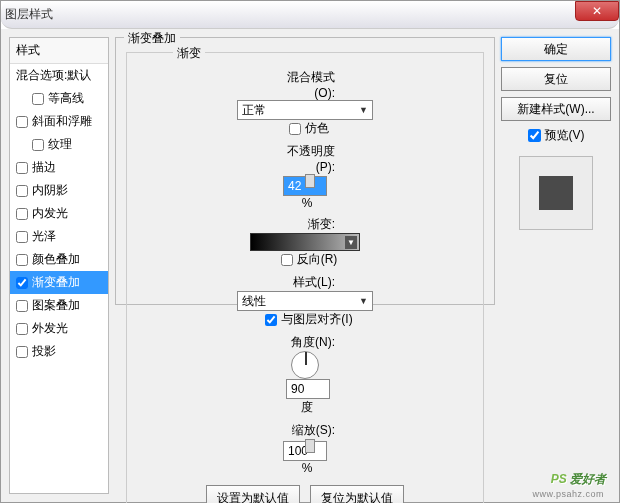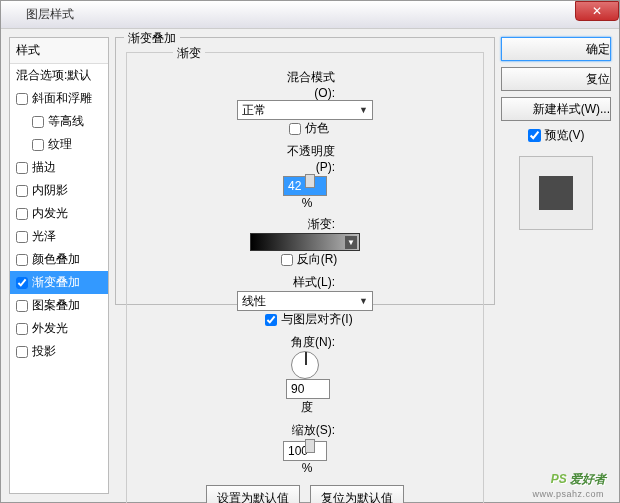--- a/index.html
+++ b/index.html
@@ -1,18 +1,18 @@
 <!DOCTYPE html>
 <html><head>
 <meta charset="utf-8">
 <style>
 * { box-sizing: border-box; margin: 0; padding: 0; font-family: "Microsoft YaHei", SimSun, sans-serif; font-size: 12px; }
 body { background: #f0f0f0; width: 620px; height: 503px; overflow: hidden; }
 .window { width: 620px; height: 503px; background: #fff; border: 1px solid #999; }
-.titlebar { height: 28px; background: linear-gradient(#fff, #e0e0e8); display: flex; align-items: center; padding: 0 25px; border-bottom: 1px solid #ccc; position: relative; }
+.titlebar { height: 28px; background: linear-gradient(#fff, #e0e0e8); display: flex; align-items: center; padding: 0 4px; border-bottom: 1px solid #ccc; position: relative; border-radius: 11px; }
 .titlebar .title { color: #333; }
 .titlebar .closebtn { position: absolute; right: 0; top: 0; width: 44px; height: 20px; background: linear-gradient(#e07070, #c83030); color: #fff; text-align: center; border-radius: 0 0 4px 4px; border: 1px solid #a02020; line-height: 18px; }
 .body { display: flex; height: calc(100% - 28px); padding: 8px; background: #f0f0f0; gap: 6px; }
 .left-panel { width: 100px; border: 1px solid #bbb; background: #fff; }
 .lp-header { padding: 4px 6px; border-bottom: 1px solid #ddd; background: #f8f8f8; }
 .lp-item { padding: 3px 6px; display: flex; align-items: center; gap: 4px; cursor: default; }
 .lp-item.indent { padding-left: 22px; }
 .lp-item.selected { background: #3399ff; color: #fff; }
 .lp-item input[type=checkbox] { width: 12px; height: 12px; }
 .center-panel { flex: 1; }
@@ -33,21 +33,21 @@
 .pct { margin-left: 4px; }
 .chk { display: flex; align-items: center; gap: 4px; margin-left: 8px; }
 .chk input { width: 12px; height: 12px; }
 .gradient-swatch { width: 110px; height: 18px; background: linear-gradient(to right, #000, #bbb); border: 1px solid #333; display: flex; justify-content: flex-end; align-items: center; padding-right: 2px; }
 .gradient-swatch .arrow { font-size: 8px; color: #fff; background: #555; padding: 2px; }
 .angle-dial { width: 28px; height: 28px; border: 1px solid #888; border-radius: 50%; background: #fff; position: relative; }
 .angle-dial::after { content:''; position: absolute; width: 2px; height: 13px; background: #333; left: 13px; top: 0px; transform-origin: bottom; transform: rotate(0deg); }
 .btn-row { display: flex; justify-content: center; gap: 10px; margin-top: 10px; }
 .btn { height: 22px; padding: 12px 10px; background: linear-gradient(#fdfdfd,#e8e8e8); border: 1px solid #888; cursor: default; display: flex; align-items: center; }
 .right-panel { width: 110px; display: flex; flex-direction: column; gap: 6px; }
-.rbtn { height: 24px; background: linear-gradient(#fdfdfd,#e8e8e8); border: 1px solid #888; display: flex; align-items: center; justify-content: flex-end; cursor: default; }
+.rbtn { height: 24px; background: linear-gradient(#fdfdfd,#e8e8e8); border: 1px solid #888; display: flex; align-items: center; justify-content: center; cursor: default; }
 .rbtn.primary { border: 1px solid #3399ff; box-shadow: 0 0 2px #3399ff; }
 .preview-chk { display: flex; align-items: center; justify-content: center; gap: 4px; }
 .preview-box { width: 74px; height: 74px; background: #ececec; border: 1px solid #bbb; margin: 6px auto 0; display: flex; align-items: center; justify-content: center; }
 .preview-inner { width: 34px; height: 34px; background: #4a4a4a; }
 .watermark { position: absolute; bottom: 14px; right: 14px; font-family: Arial; font-style: italic; font-weight: bold; color: #4a8a3a; font-size: 22px; text-shadow: 1px 1px 0 #fff; }
 .watermark span { color: #7ab84a; }
 .watermark-sub { position: absolute; bottom: 4px; right: 16px; font-size: 9px; color: #888; letter-spacing: 0.5px; }
 </style>
 </head>
 <body>
@@ -57,27 +57,27 @@
     <span class="title">图层样式</span>
     <div class="closebtn">✕</div>
   </div>
   <div class="body">
     <div class="left-panel">
       <div class="lp-header">样式</div>
       <div class="lp-item">
           <span>混合选项:默认</span>
         </div>
       <div id="sidebar-items">
+          <div class="lp-item indent">
+            <input type="checkbox" style="">
+            <span>等高线</span>
+          </div>
           <div class="lp-item">
             <input type="checkbox" style="">
             <span>斜面和浮雕</span>
-          </div>
-          <div class="lp-item indent">
-            <input type="checkbox" style="">
-            <span>等高线</span>
           </div>
           <div class="lp-item indent">
             <input type="checkbox" style="">
             <span>纹理</span>
           </div>
           <div class="lp-item">
             <input type="checkbox" style="">
             <span>描边</span>
           </div>
           <div class="lp-item">

